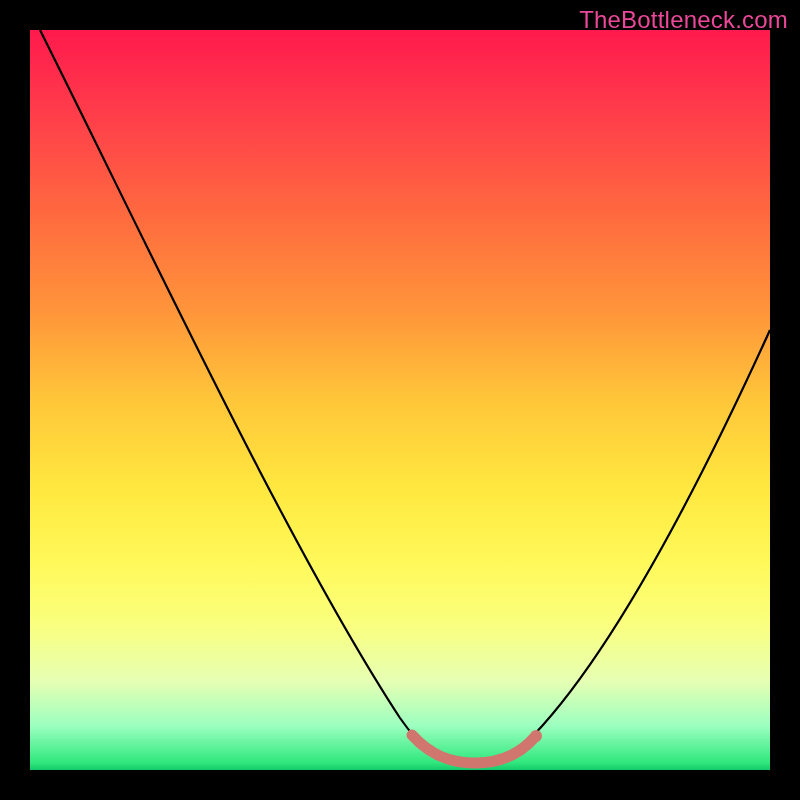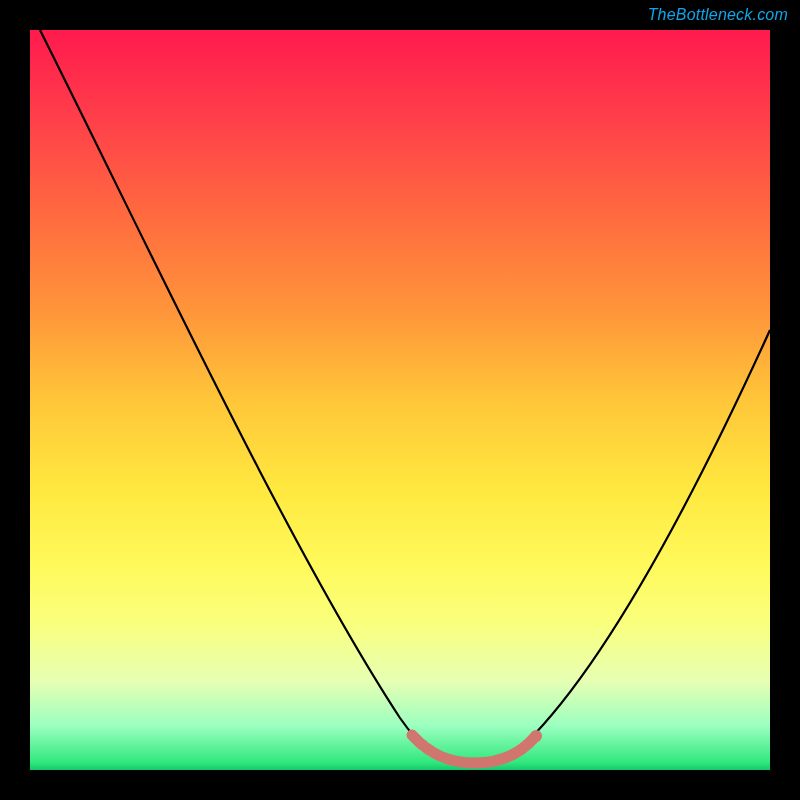--- a/index.html
+++ b/index.html
@@ -46,25 +46,24 @@
     left: 0;
     top: 0;
     width: 740px;
     height: 740px;
     pointer-events: none;
   }
   .attribution {
     position: absolute;
     top: 6px;
     right: 12px;
-    color: #0ea5e9;
-    font-size: 16px;
+    color: #ec4899;
+    font-size: 24px;
     letter-spacing: 0.2px;
     white-space: nowrap;
-    font-style: italic;
   }
 </style>
 </head>
 <body>
 
 <div class="frame">
   <div class="plot">
     <svg class="curve" viewBox="0 0 740 740" preserveAspectRatio="none">
 
       <path d="M 10 0

